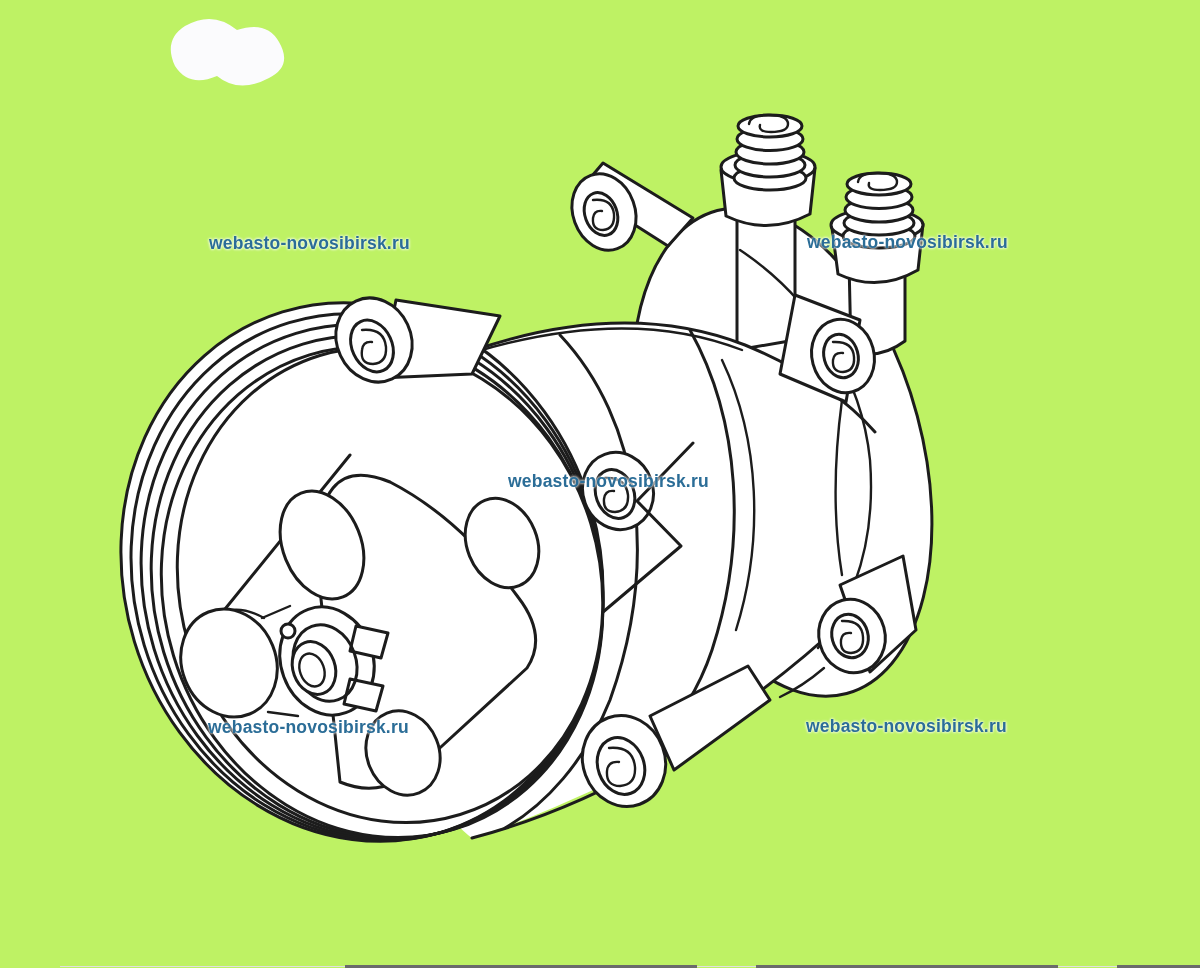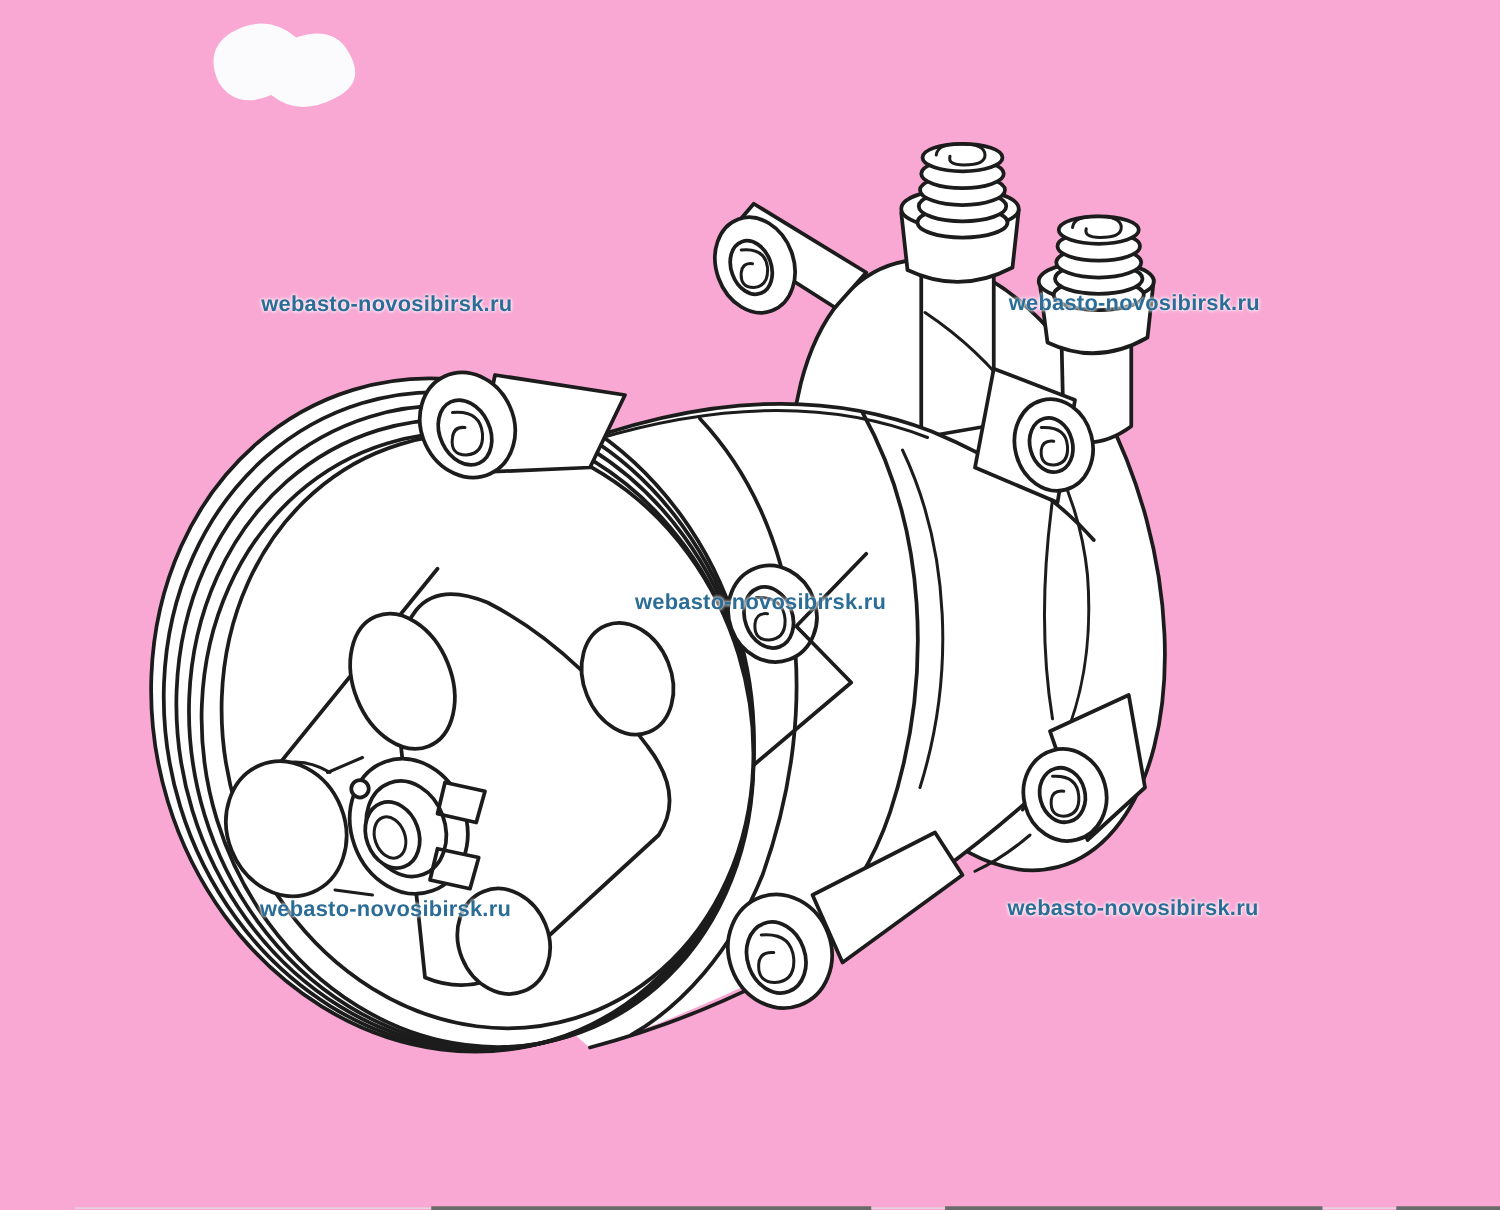--- a/index.html
+++ b/index.html
@@ -1,16 +1,16 @@
 <!DOCTYPE html>
 <html style="--stroke: #1c1c1c; --wm: #2b6d97;"><head>
 <meta charset="utf-8">
 <style>
   html,body{margin:0;padding:0;background:#fff;}
-  .stage{position:relative;width:1200px;height:968px;background:#f9a8d4;overflow:hidden;
+  .stage{position:relative;width:1200px;height:968px;background:#bef264;overflow:hidden;
          font-family:"Liberation Sans",sans-serif;}
   .stage svg{position:absolute;left:0;top:0;}
   .ln{fill:none;stroke:var(--stroke,#1c1c1c);stroke-width:3;stroke-linecap:round;stroke-linejoin:round;}
   .fw{fill:#fff;stroke:var(--stroke,#1c1c1c);stroke-width:3;stroke-linecap:round;stroke-linejoin:round;}
   .thin{stroke-width:2.4;}
   .wm{position:absolute;font-weight:700;font-size:17.5px;letter-spacing:.2px;
       color:var(--wm,#2b6d97);white-space:nowrap;
       text-shadow:0 0 3px #fff,0 0 3px #fff;}
   #bottom-edge{position:absolute;left:0;top:0;width:100%;height:100%;pointer-events:none;}
   #bottom-edge .seg{position:absolute;height:3px;}

